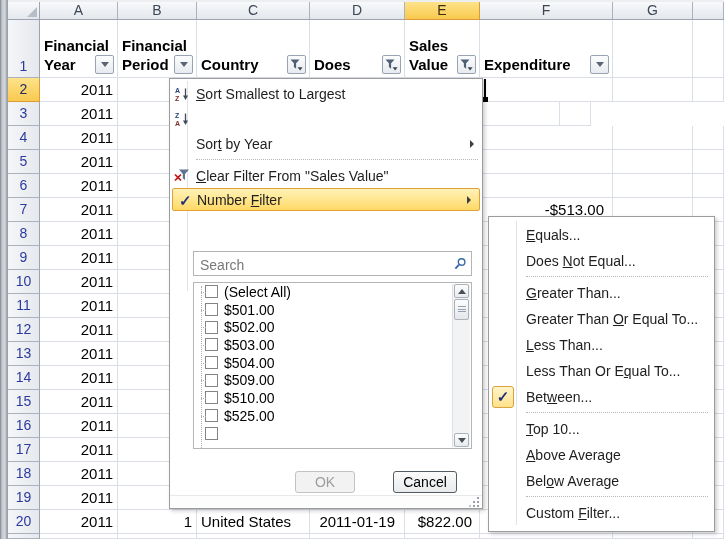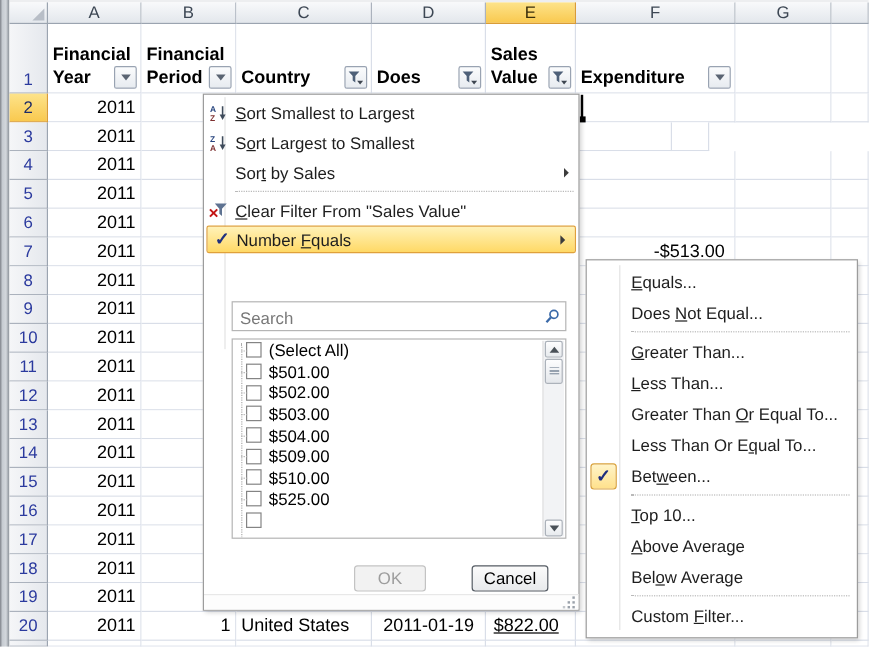--- a/index.html
+++ b/index.html
@@ -28,21 +28,21 @@
   .fbtn{position:absolute;right:3px;bottom:3px;width:19px;height:19px;box-sizing:border-box;border:1px solid #99A3B2;border-radius:2px;background:linear-gradient(#FBFCFD,#E7EBF0);display:flex;align-items:center;justify-content:center;}
   .fbtn .dd{width:0;height:0;border-left:4px solid transparent;border-right:4px solid transparent;border-top:5px solid #5A6472;}
 
   #gridbody{position:absolute;left:0;top:78px;}
   .grow{display:flex;height:24px;}
   .grow .rhc{line-height:23px;}
   .rhc.sel{background:linear-gradient(#FDE38A,#F9C94F);border-color:#D99C36;color:#1F2C66;}
   .cell{box-sizing:border-box;border-right:1px solid #D9DEE8;border-bottom:1px solid #D9DEE8;background:#fff;font-size:15px;line-height:23px;color:#000;overflow:hidden;}
   .colA,.colB{ text-align:right;padding-right:4px;}
   .colD{text-align:right;padding-right:9px;}
-  .colE{text-align:center;padding-right:7px;text-decoration:underline;}
+  .colE{text-align:right;padding-right:7px;}
   .colF{text-align:right;padding-right:8px;}
   .colC{text-align:left;padding-left:4px;}
   #row21{display:flex;height:5px;overflow:hidden;}
 
   
   #selline{position:absolute;left:484px;top:79px;width:2px;height:19px;background:#000;z-index:6;}
   #selnub{position:absolute;left:483px;top:97px;width:5px;height:5px;background:#000;z-index:6;}
 
   
   #menu{position:absolute;left:169px;top:78px;width:314px;height:431px;box-sizing:border-box;background:#fff;border:1px solid #9C9C9C;box-shadow:2px 2px 4px rgba(0,0,0,.2);z-index:10;font-size:14px;color:#1E1E1E;}
@@ -414,40 +414,39 @@
       </div>
       <div class="mi">
         <span class="mi-gutter">
             <svg width="16" height="16" viewBox="0 0 16 16">
               <text x="1" y="7" font-size="7" font-weight="bold" fill="#27447E" font-family="Liberation Sans,sans-serif">Z</text>
               <text x="1" y="15" font-size="7" font-weight="bold" fill="#7E3030" font-family="Liberation Sans,sans-serif">A</text>
               <line x1="11.5" y1="2.5" x2="11.5" y2="10" stroke="#3E4A5A" stroke-width="1.3"></line>
               <path d="M9 9.5 h5 l-2.5 4.5 Z" fill="#3E4A5A"></path>
             </svg>
           </span>
-        <span class="mi-text"><span>S</span><u>o</u><span>rt Largest to Smallest</span></span>
       </div>
       <div class="mi">
-        <span class="mi-text"><span>Sor</span><u>t</u><span> by Sales</span></span>
+        <span class="mi-text"><span>Sor</span><u>t</u><span> by Year</span></span>
         <span class="mi-arrow"></span>
       </div>
       <div class="mi-sep"></div>
       <div class="mi">
         <span class="mi-gutter">
             <svg width="16" height="16" viewBox="0 0 16 16">
               <path d="M5 1.5 h10 l-4 4.5 v6 l-2.2 -1.8 v-4.2 Z" fill="#5E7291"></path>
               <line x1="1" y1="6.5" x2="7" y2="12.5" stroke="#C41414" stroke-width="1.7"></line>
               <line x1="7" y1="6.5" x2="1" y2="12.5" stroke="#C41414" stroke-width="1.7"></line>
             </svg>
           </span>
         <span class="mi-text"><span></span><u>C</u><span>lear Filter From "Sales Value"</span></span>
       </div>
       <div class="mi hl">
         <span class="mi-check">✓</span>
-        <span class="mi-text"><span>Number </span><u>F</u><span>quals</span></span>
+        <span class="mi-text"><span>Number </span><u>F</u><span>ilter</span></span>
         <span class="mi-arrow"></span>
       </div>
     </div>
 
     <div id="searchwrap">
       <input placeholder="Search" style="">
       <span id="search-icon"><svg width="14" height="14" viewBox="0 0 14 14">
             <circle cx="8.6" cy="5" r="3.3" stroke="#3A69A8" fill="none" stroke-width="1.4"></circle>
             <line x1="6" y1="7.6" x2="2.4" y2="11.6" stroke="#3A69A8" stroke-width="1.9"></line>
           </svg></span>
@@ -522,24 +521,24 @@
         <span class="mi-text"><span></span><u>E</u><span>quals...</span></span>
       </div>
     <div class="smi">
         <span class="mi-text"><span>Does </span><u>N</u><span>ot Equal...</span></span>
       </div>
     <div class="smi-sep"></div>
     <div class="smi">
         <span class="mi-text"><span></span><u>G</u><span>reater Than...</span></span>
       </div>
     <div class="smi">
+        <span class="mi-text"><span>Greater Than </span><u>O</u><span>r Equal To...</span></span>
+      </div>
+    <div class="smi">
         <span class="mi-text"><span></span><u>L</u><span>ess Than...</span></span>
-      </div>
-    <div class="smi">
-        <span class="mi-text"><span>Greater Than </span><u>O</u><span>r Equal To...</span></span>
       </div>
     <div class="smi">
         <span class="mi-text"><span>Less Than Or E</span><u>q</u><span>ual To...</span></span>
       </div>
     <div class="smi">
       <span class="checkbadge">
           <span>✓</span>
         </span>
       <span class="mi-text"><span>Bet</span><u>w</u><span>een...</span></span>
     </div>

